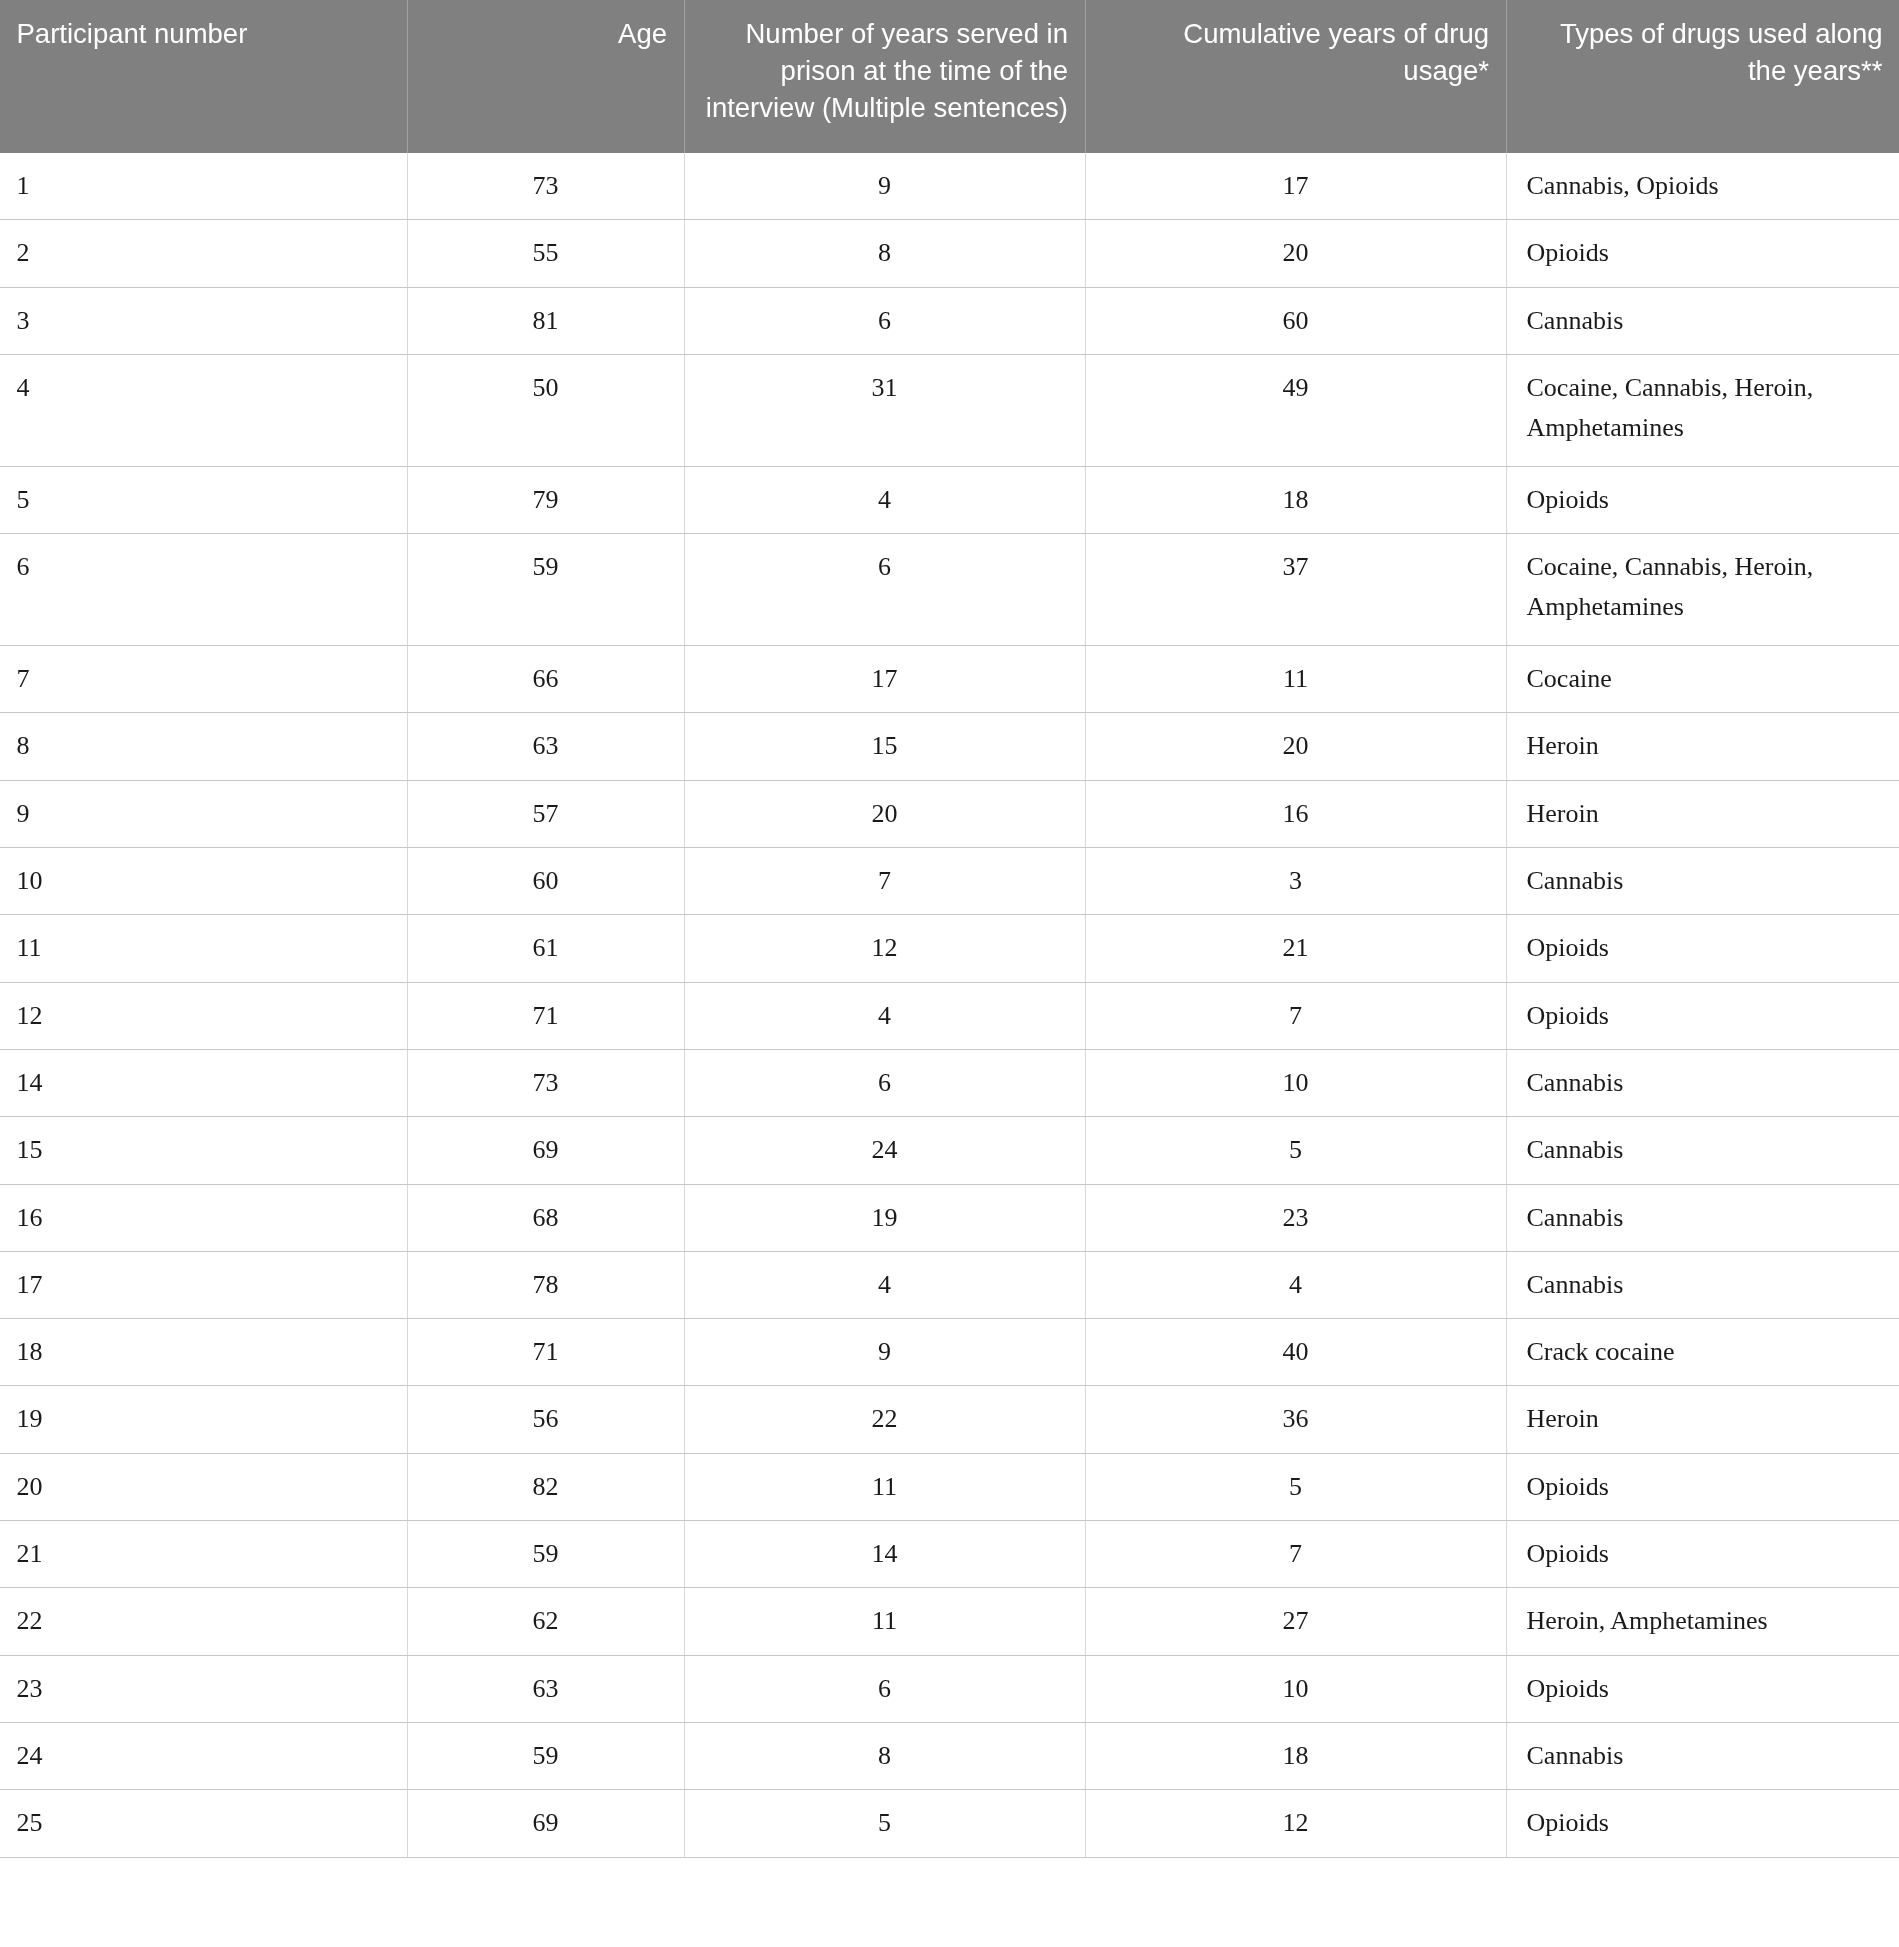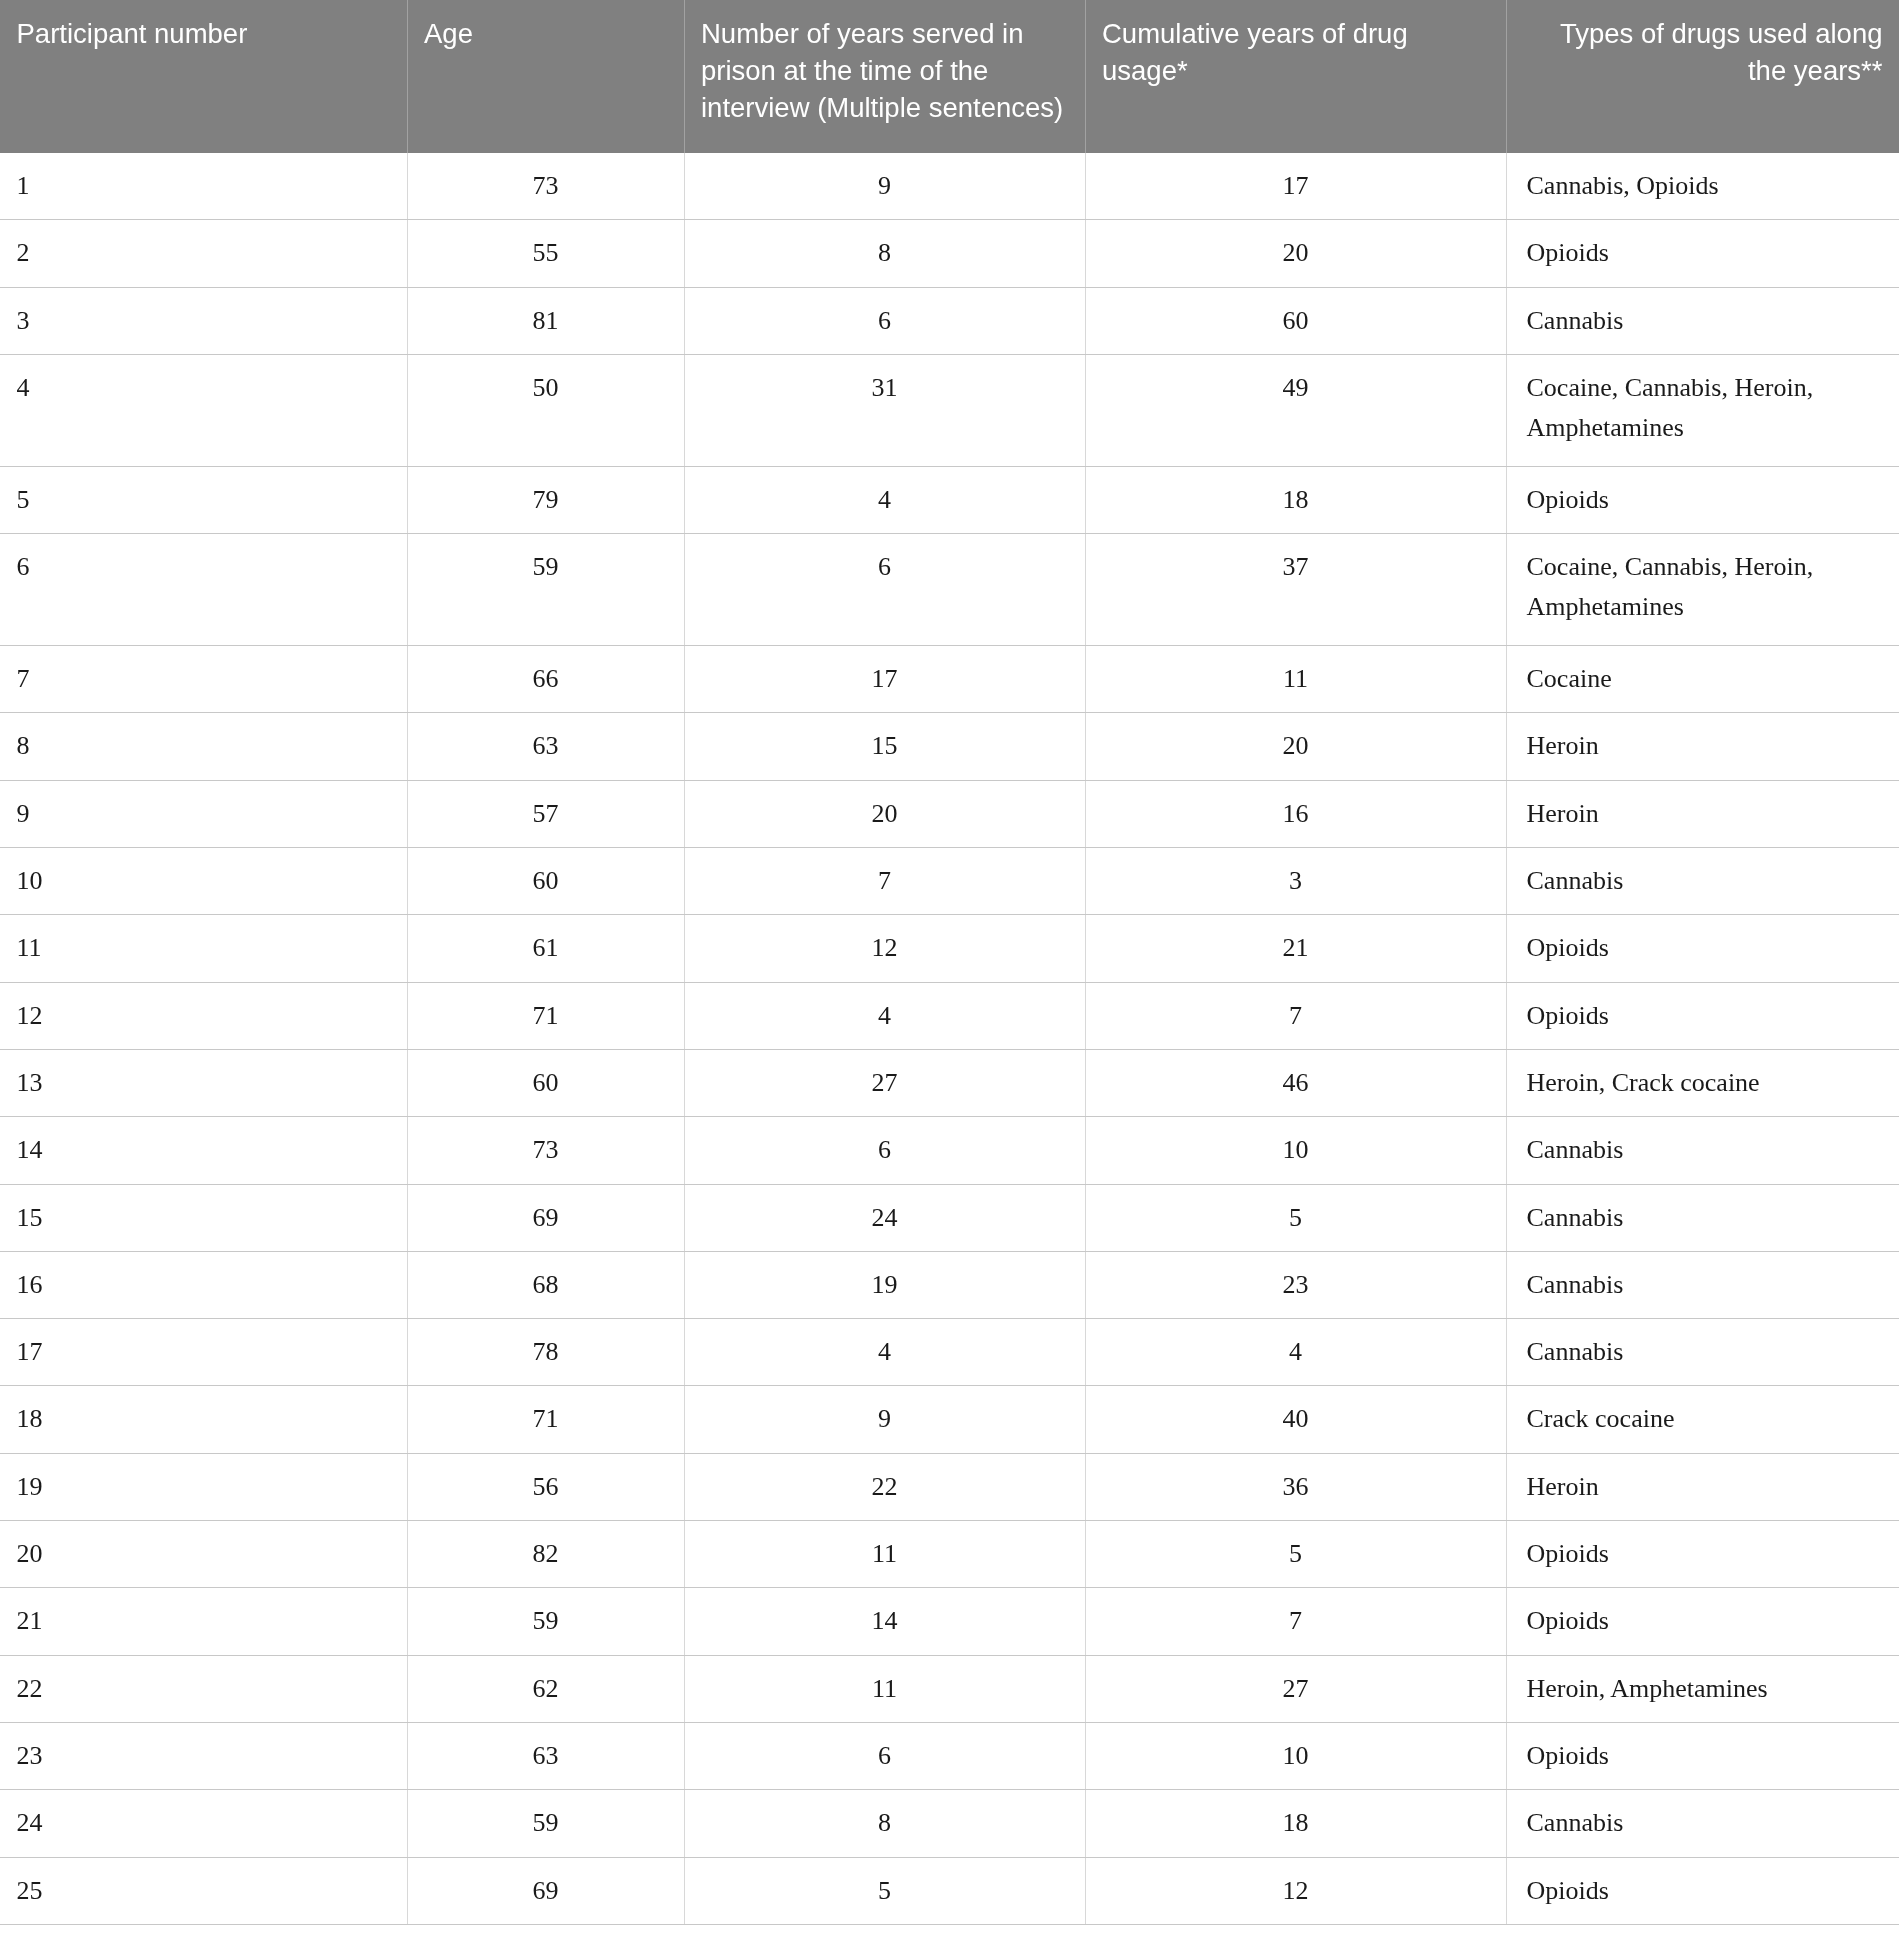--- a/index.html
+++ b/index.html
@@ -35,21 +35,21 @@
     padding: 14.7px 16.5px 14.7px 16.5px;
     vertical-align: top;
     border-right: 1.8px solid #a2a2a2;
     height: 153px;
     box-sizing: border-box;
   }
   thead th:last-child { border-right: none; }
   th.col-participant { text-align: left; }
   th.col-age,
   th.col-prison,
-  th.col-cumulative { text-align: left; }
+  th.col-cumulative { text-align: right; }
   th.col-drugs { text-align: right; }
 
   
   tbody td {
     font-family: "Liberation Serif", "DejaVu Serif", serif;
     font-size: 26px;
     color: #1a1a1a;
     line-height: 1.55;
     padding: 13px 16.5px 13px 16.5px;
     vertical-align: top;
@@ -175,27 +175,20 @@
           <td class="c-drugs">Opioids</td>
         </tr>
         <tr class="row-normal">
           <td class="c-participant">12</td>
           <td class="c-age">71</td>
           <td class="c-prison">4</td>
           <td class="c-cumulative">7</td>
           <td class="c-drugs">Opioids</td>
         </tr>
         <tr class="row-normal">
-          <td class="c-participant">13</td>
-          <td class="c-age">60</td>
-          <td class="c-prison">27</td>
-          <td class="c-cumulative">46</td>
-          <td class="c-drugs">Heroin, Crack cocaine</td>
-        </tr>
-        <tr class="row-normal">
           <td class="c-participant">14</td>
           <td class="c-age">73</td>
           <td class="c-prison">6</td>
           <td class="c-cumulative">10</td>
           <td class="c-drugs">Cannabis</td>
         </tr>
         <tr class="row-normal">
           <td class="c-participant">15</td>
           <td class="c-age">69</td>
           <td class="c-prison">24</td>

